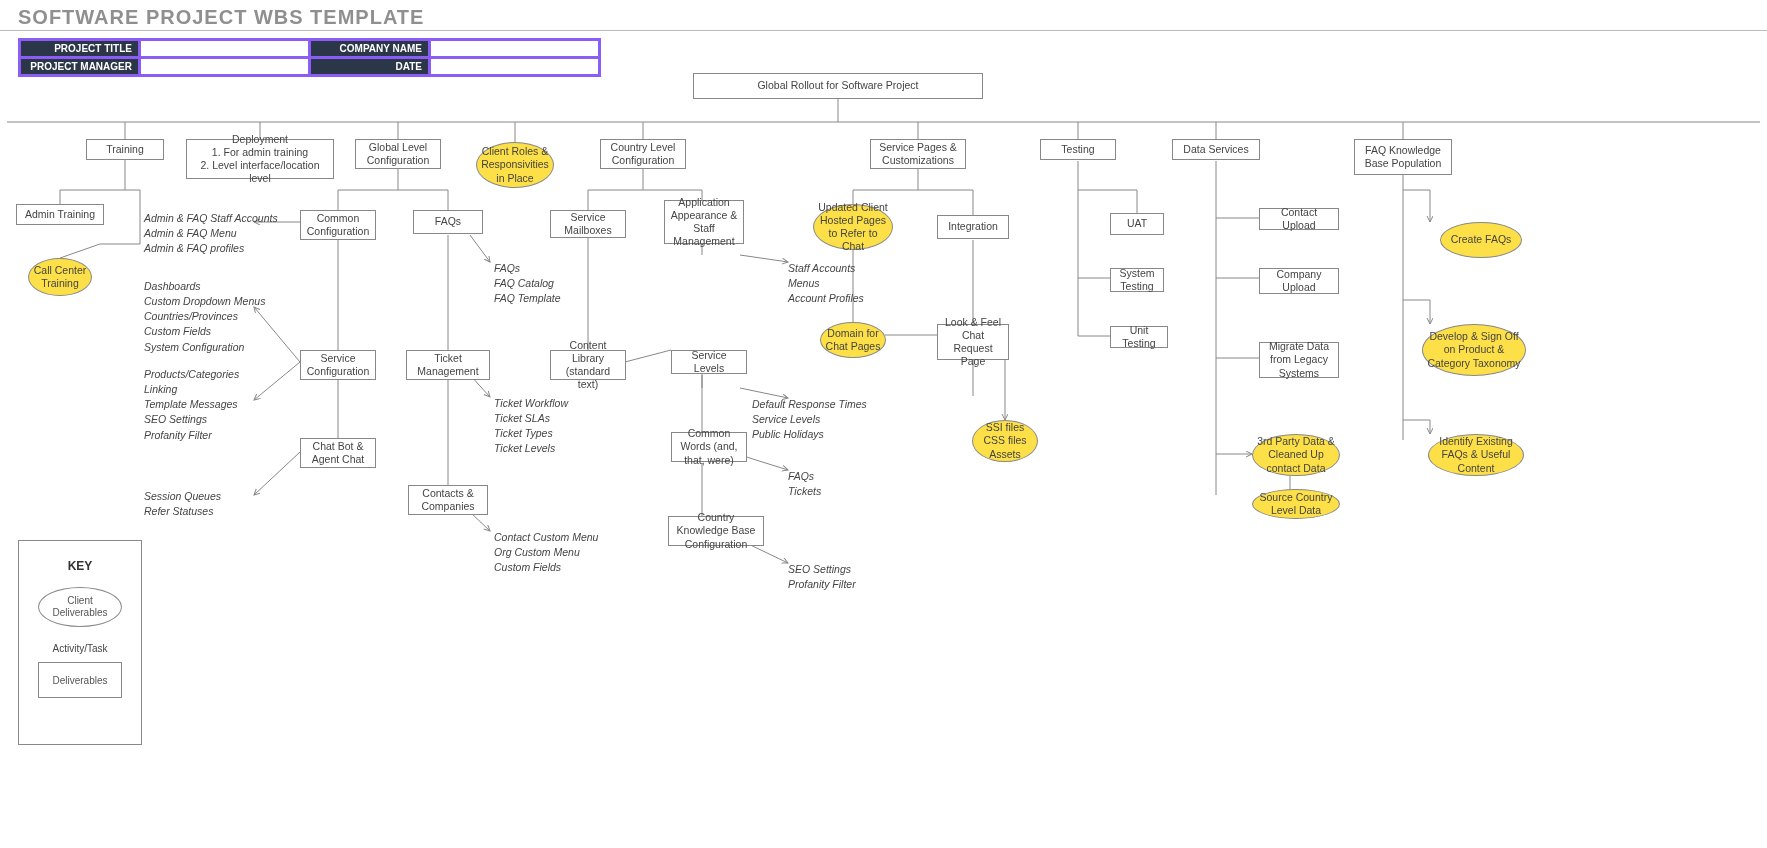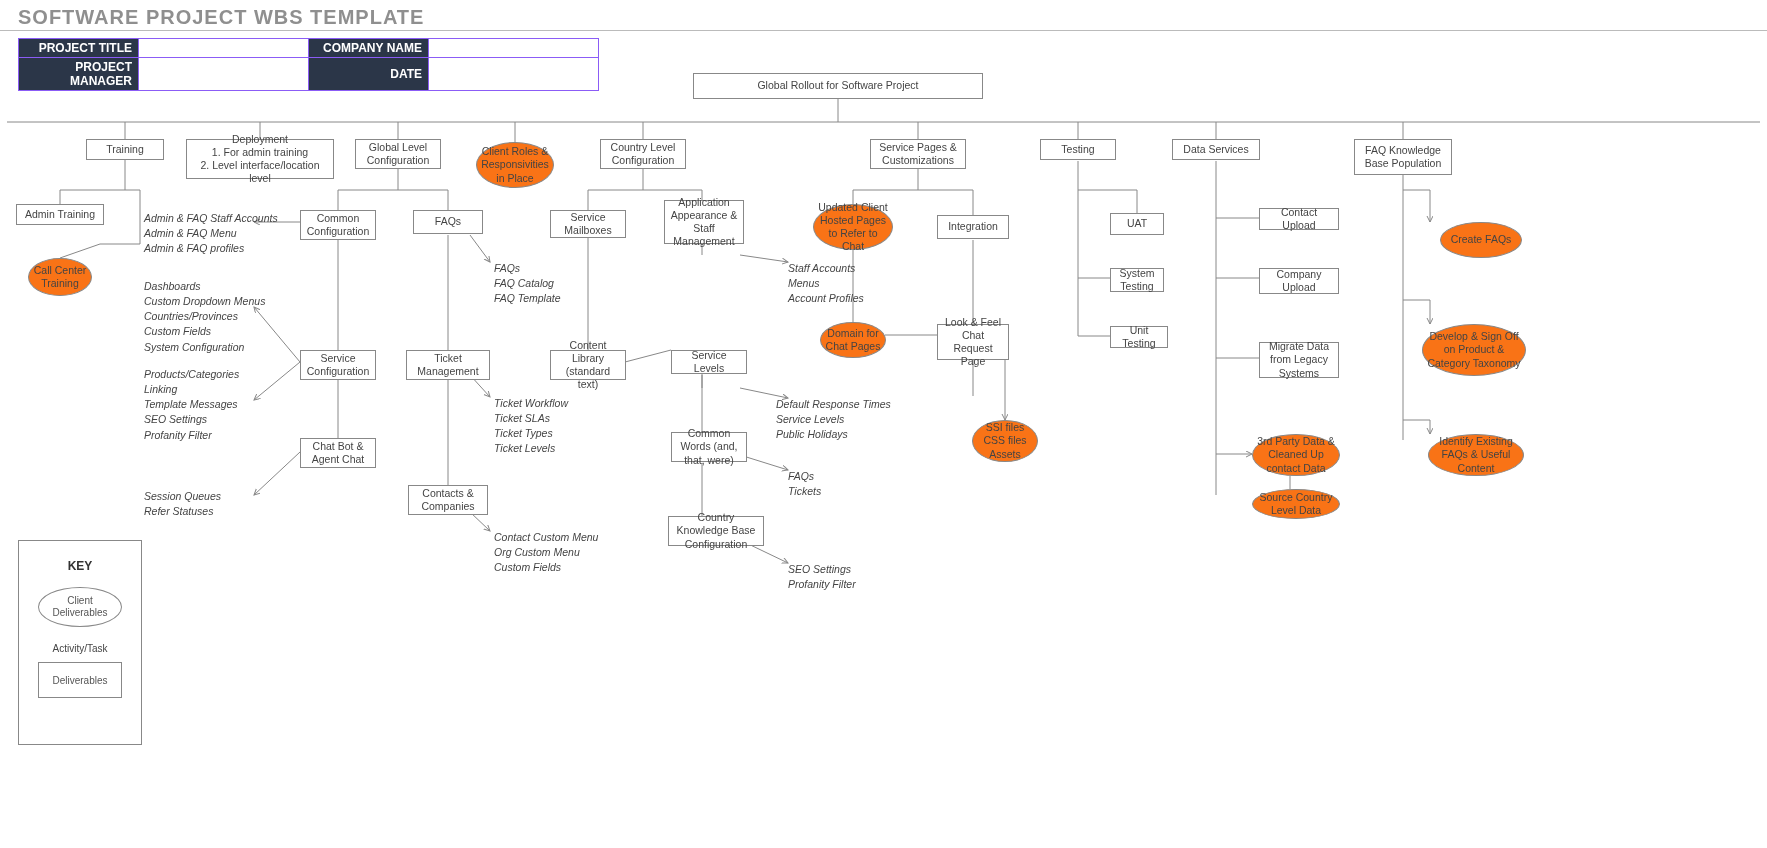--- a/index.html
+++ b/index.html
@@ -24,23 +24,23 @@
     position: absolute;
     top: 30px; left: 0; right: 0;
     border-top: 1px solid #bbb;
   }
   .meta-table {
     position: absolute;
     top: 38px; left: 18px;
     border-collapse: collapse;
   }
   .meta-table td {
-    border: 1px solid #8b5cf6;
+    border: 3px solid #8b5cf6;
     height: 18px;
-    font-size: 12px;
+    font-size: 10px;
     padding: 2px 6px;
     vertical-align: middle;
   }
   .meta-table .hdr {
     background: #2b3648;
     color: #fff;
     text-align: right;
     width: 120px;
     font-weight: 700;
   }
@@ -60,21 +60,21 @@
     line-height: 1.25;
     padding: 3px 4px;
   }
   .rect {
     border: 1px solid #888;
     background: #fff;
   }
   .ellipse {
     border: 1px solid #888;
     border-radius: 50%;
-    background: #f97316;
+    background: #fde047;
   }
   .note {
     font-style: italic;
     text-align: left;
     justify-content: flex-start;
     align-items: flex-start;
     flex-direction: column;
     gap: 2px;
     padding: 0;
   }
@@ -316,21 +316,21 @@
 
 <div class="rect" style="left:550px;top:210px;width:76px;height:28px">Service Mailboxes</div>
 <div class="rect" style="left:664px;top:200px;width:80px;height:44px">Application Appearance &amp; Staff Management</div>
 <div class="note" style="left:788px;top:262px;width:110px">
   <div>Staff Accounts</div>
   <div>Menus</div>
   <div>Account Profiles</div>
 </div>
 <div class="rect" style="left:550px;top:350px;width:76px;height:30px">Content Library (standard text)</div>
 <div class="rect" style="left:671px;top:350px;width:76px;height:24px">Service Levels</div>
-<div class="note" style="left:776px;top:398px;width:130px">
+<div class="note" style="left:752px;top:398px;width:130px">
   <div>Default Response Times</div>
   <div>Service Levels</div>
   <div>Public Holidays</div>
 </div>
 <div class="rect" style="left:671px;top:432px;width:76px;height:30px">Common Words (and, that, were)</div>
 <div class="note" style="left:788px;top:470px;width:80px">
   <div>FAQs</div>
   <div>Tickets</div>
 </div>
 <div class="rect" style="left:668px;top:516px;width:96px;height:30px">Country Knowledge Base Configuration</div>

